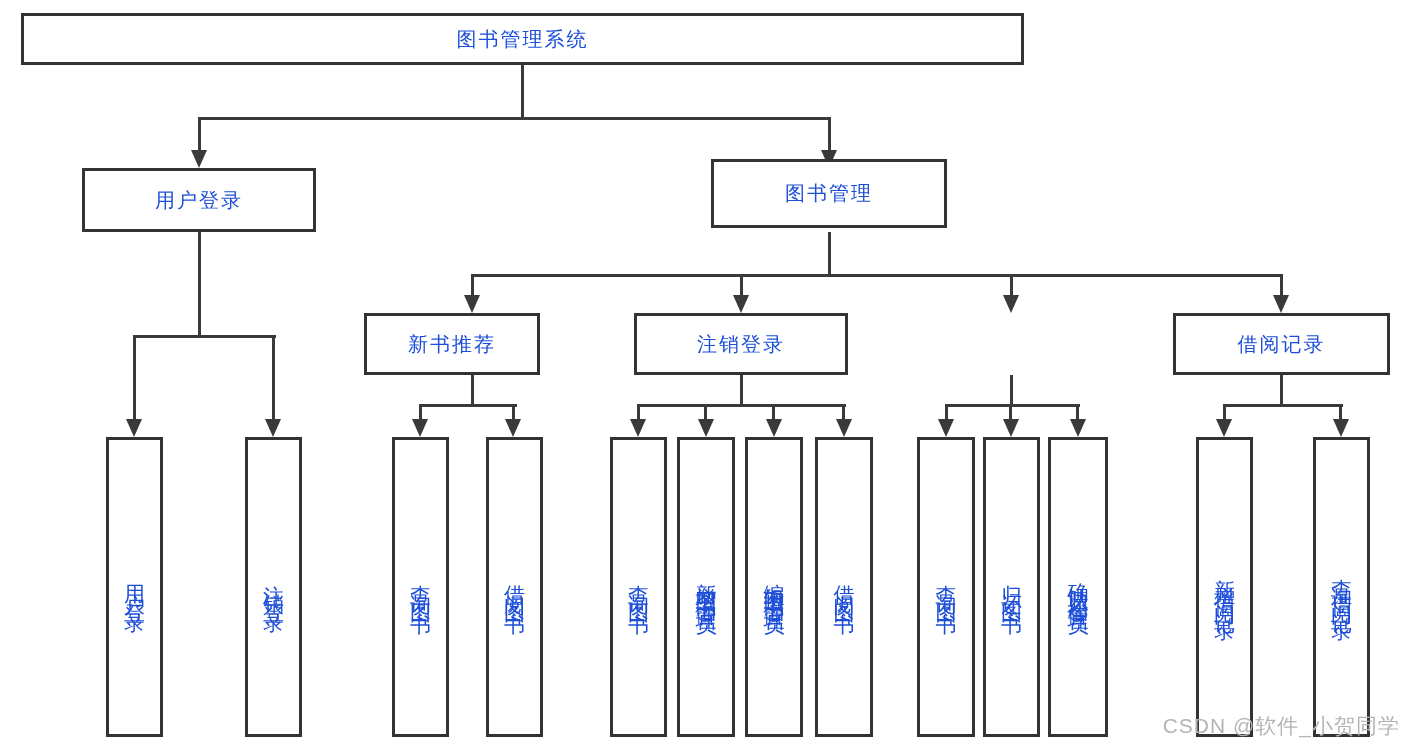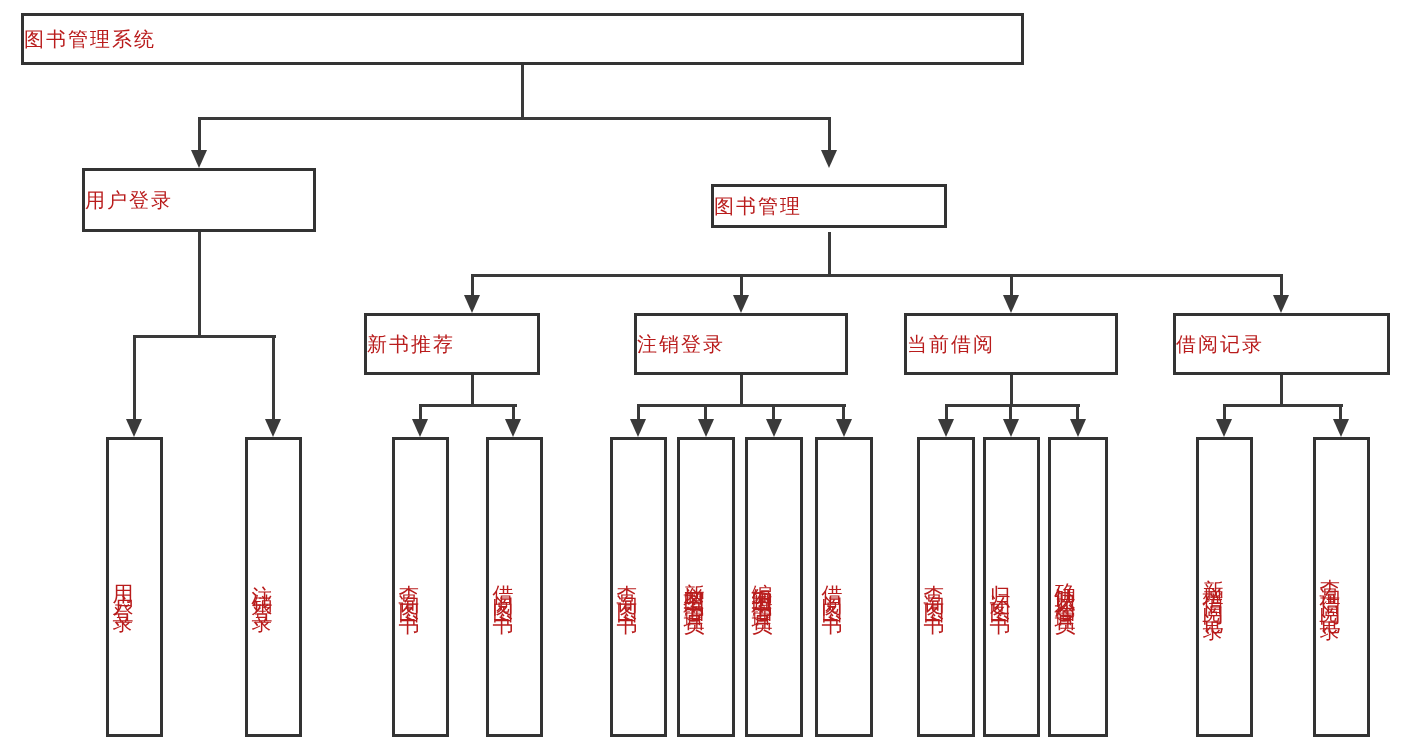--- a/index.html
+++ b/index.html
@@ -11,22 +11,22 @@
     font-family: "Liberation Sans", "DejaVu Sans", sans-serif;
     overflow: hidden;
   }
   .node {
     position: absolute;
     background: #ffffff;
     border: 3px solid #333333;
     box-sizing: border-box;
     display: flex;
     align-items: center;
-    justify-content: flex-start;
-    color: #b91c1c;
+    justify-content: center;
+    color: #1d4ed8;
   }
   .h-node { font-size: 20px; letter-spacing: 2px; }
   .v-node span {
     display: block;
     writing-mode: vertical-lr;
     text-orientation: mixed;
     font-size: 21px;
     letter-spacing: 0.45em;
     white-space: nowrap;
   }
@@ -117,32 +117,29 @@
   <div class="arrow" style="left:1216px;top:419px"></div>
   <div class="arrow" style="left:1333px;top:419px"></div>
 
   <div class="node h-node" style="left:21px;top:13px;width:1003px;height:52px">
     <span>图书管理系统</span>
   </div>
 
   <div class="node h-node" style="left:82px;top:168px;width:234px;height:64px">
     <span>用户登录</span>
   </div>
-  <div class="node h-node" style="left:711px;top:184px;width:236px;height:44px">
+  <div class="node h-node" style="left:711px;top:159px;width:236px;height:69px">
     <span>图书管理</span>
   </div>
 
   <div class="node h-node" style="left:364px;top:313px;width:176px;height:62px">
     <span>新书推荐</span>
   </div>
   <div class="node h-node" style="left:634px;top:313px;width:214px;height:62px">
     <span>注销登录</span>
-  </div>
-  <div class="node h-node" style="left:904px;top:313px;width:214px;height:62px">
-    <span>当前借阅</span>
   </div>
   <div class="node h-node" style="left:1173px;top:313px;width:217px;height:62px">
     <span>借阅记录</span>
   </div>
 
   <div class="node v-node" style="left:106px;top:437px;width:57px;height:300px">
     <span>用户登录</span>
   </div>
   <div class="node v-node" style="left:245px;top:437px;width:57px;height:300px">
     <span>注销登录</span>
@@ -178,14 +175,15 @@
     <span>确认归还（管理员）</span>
   </div>
 
   <div class="node v-node sp6" style="left:1196px;top:437px;width:57px;height:300px">
     <span>新增借阅记录</span>
   </div>
   <div class="node v-node sp6" style="left:1313px;top:437px;width:57px;height:300px">
     <span>查询借阅记录</span>
   </div>
 
+  <div class="watermark">CSDN @软件_小贺同学</div>
 
 </div>
 
 </body></html>

